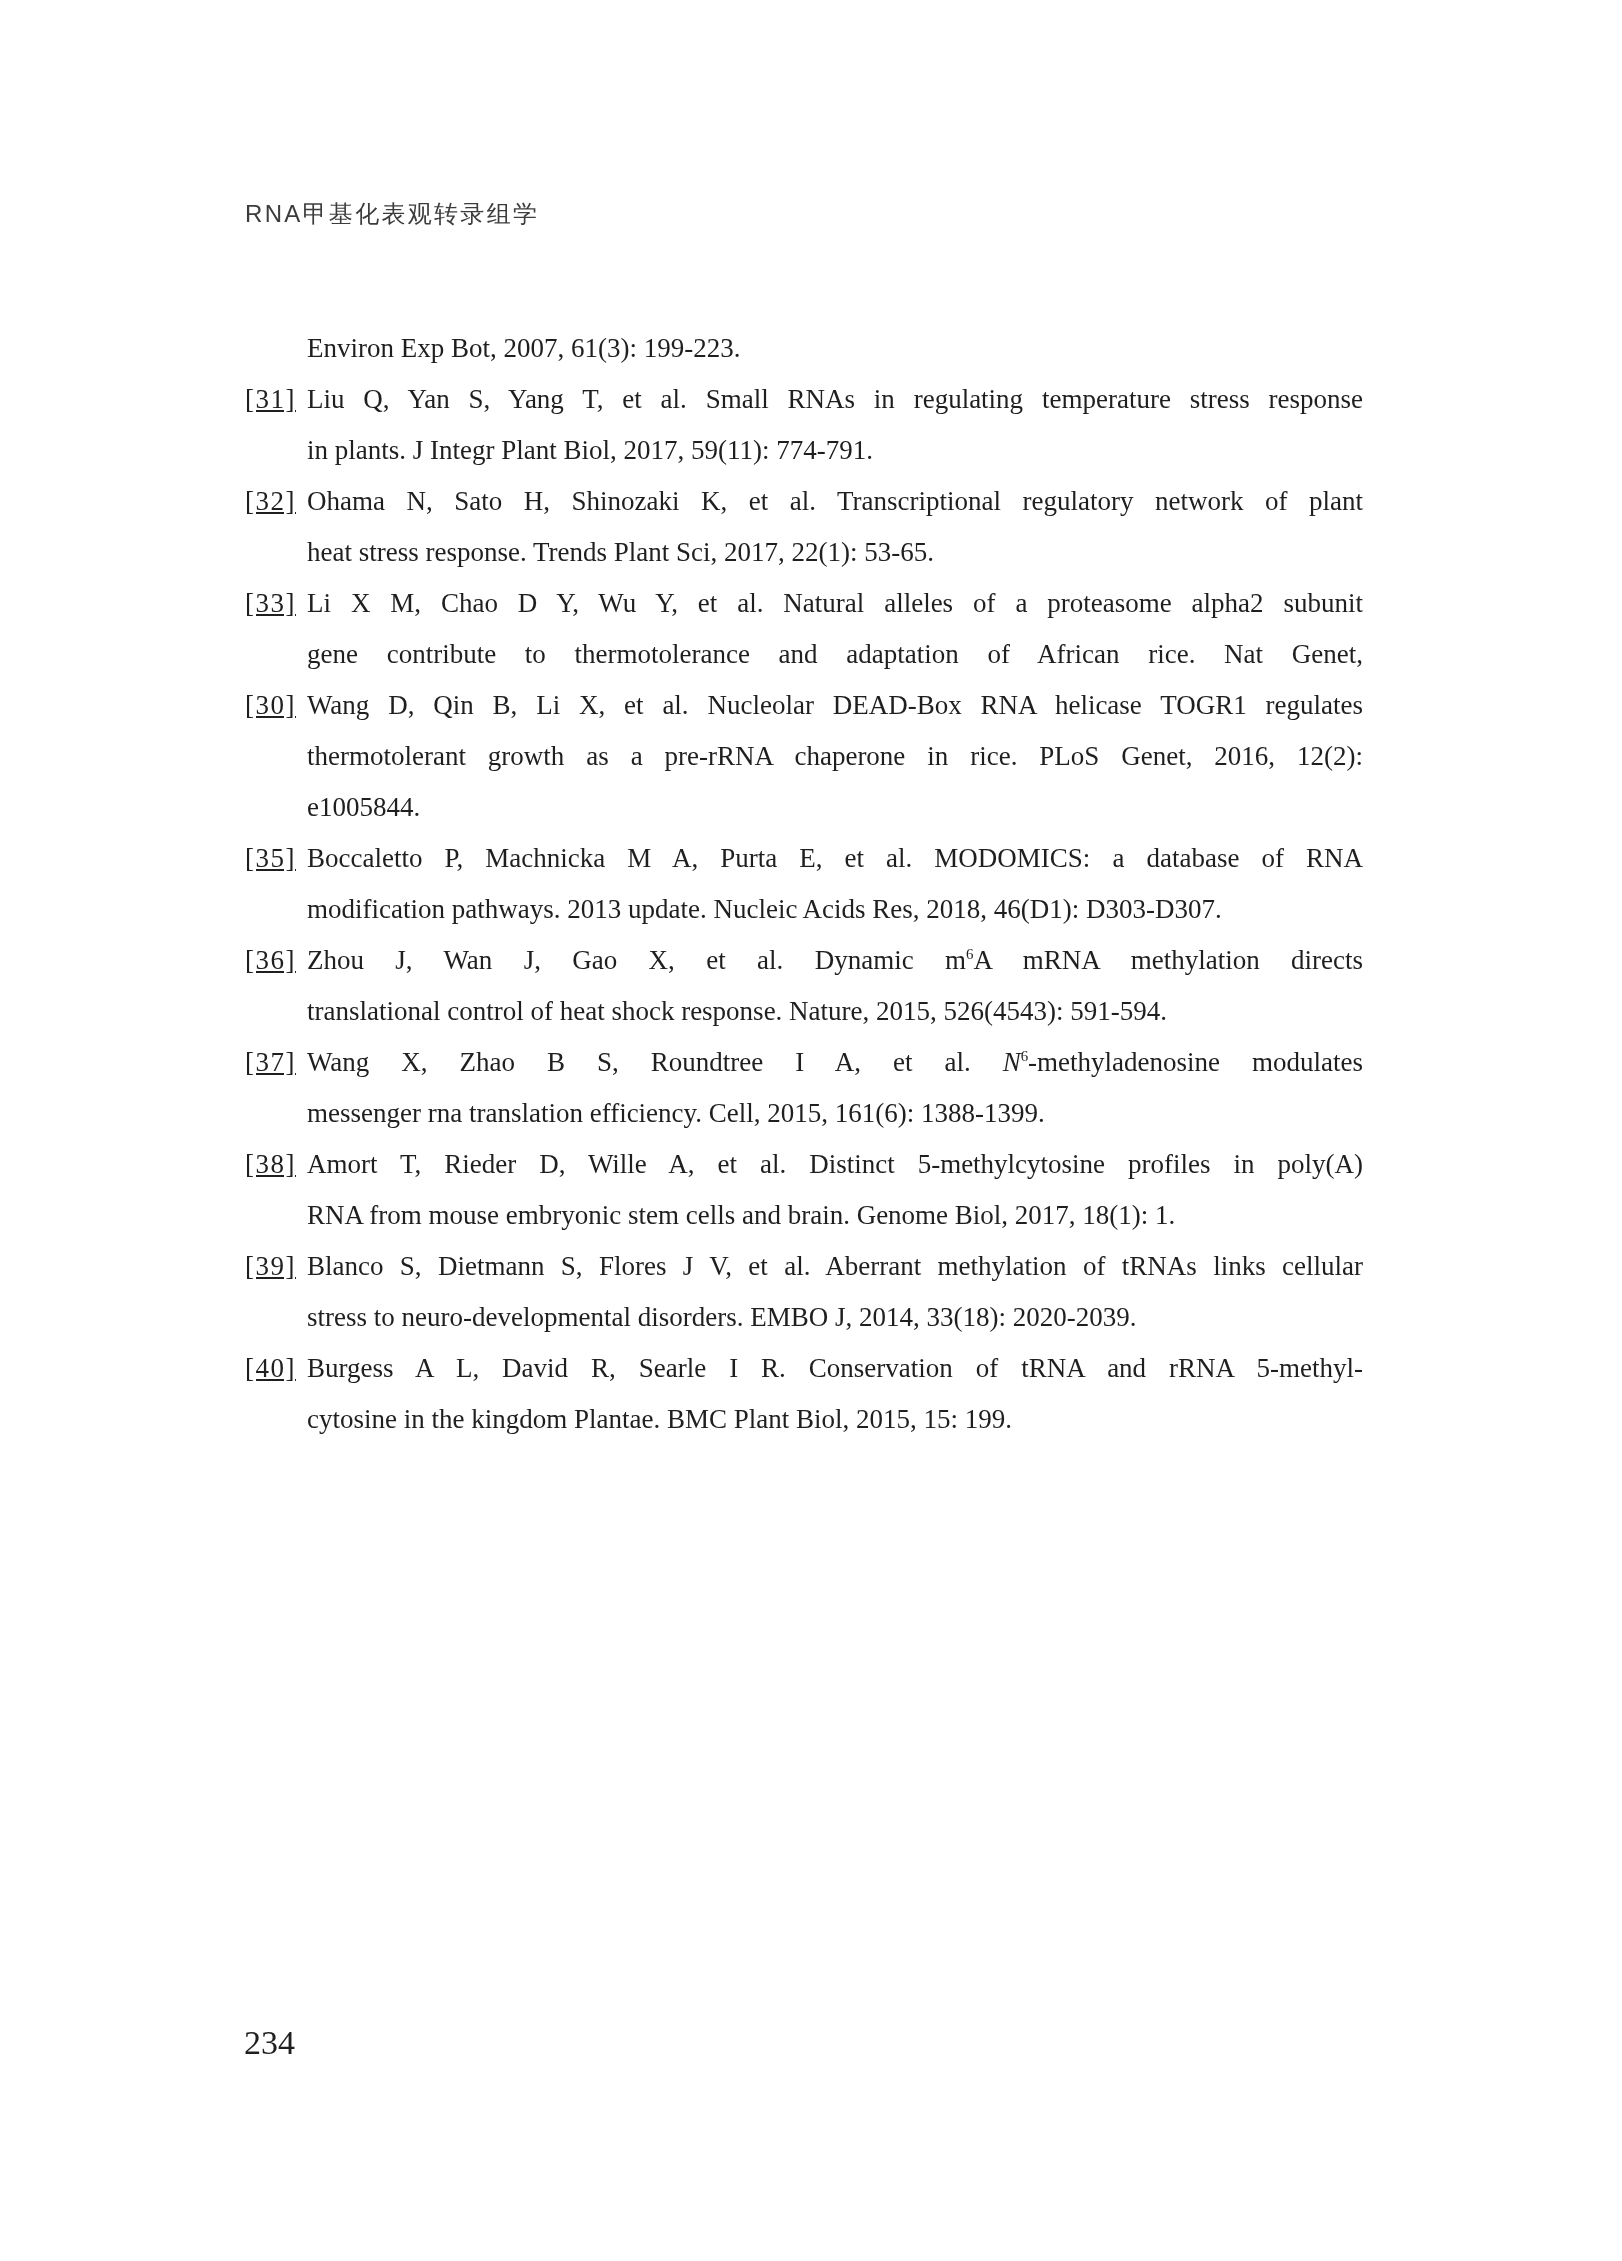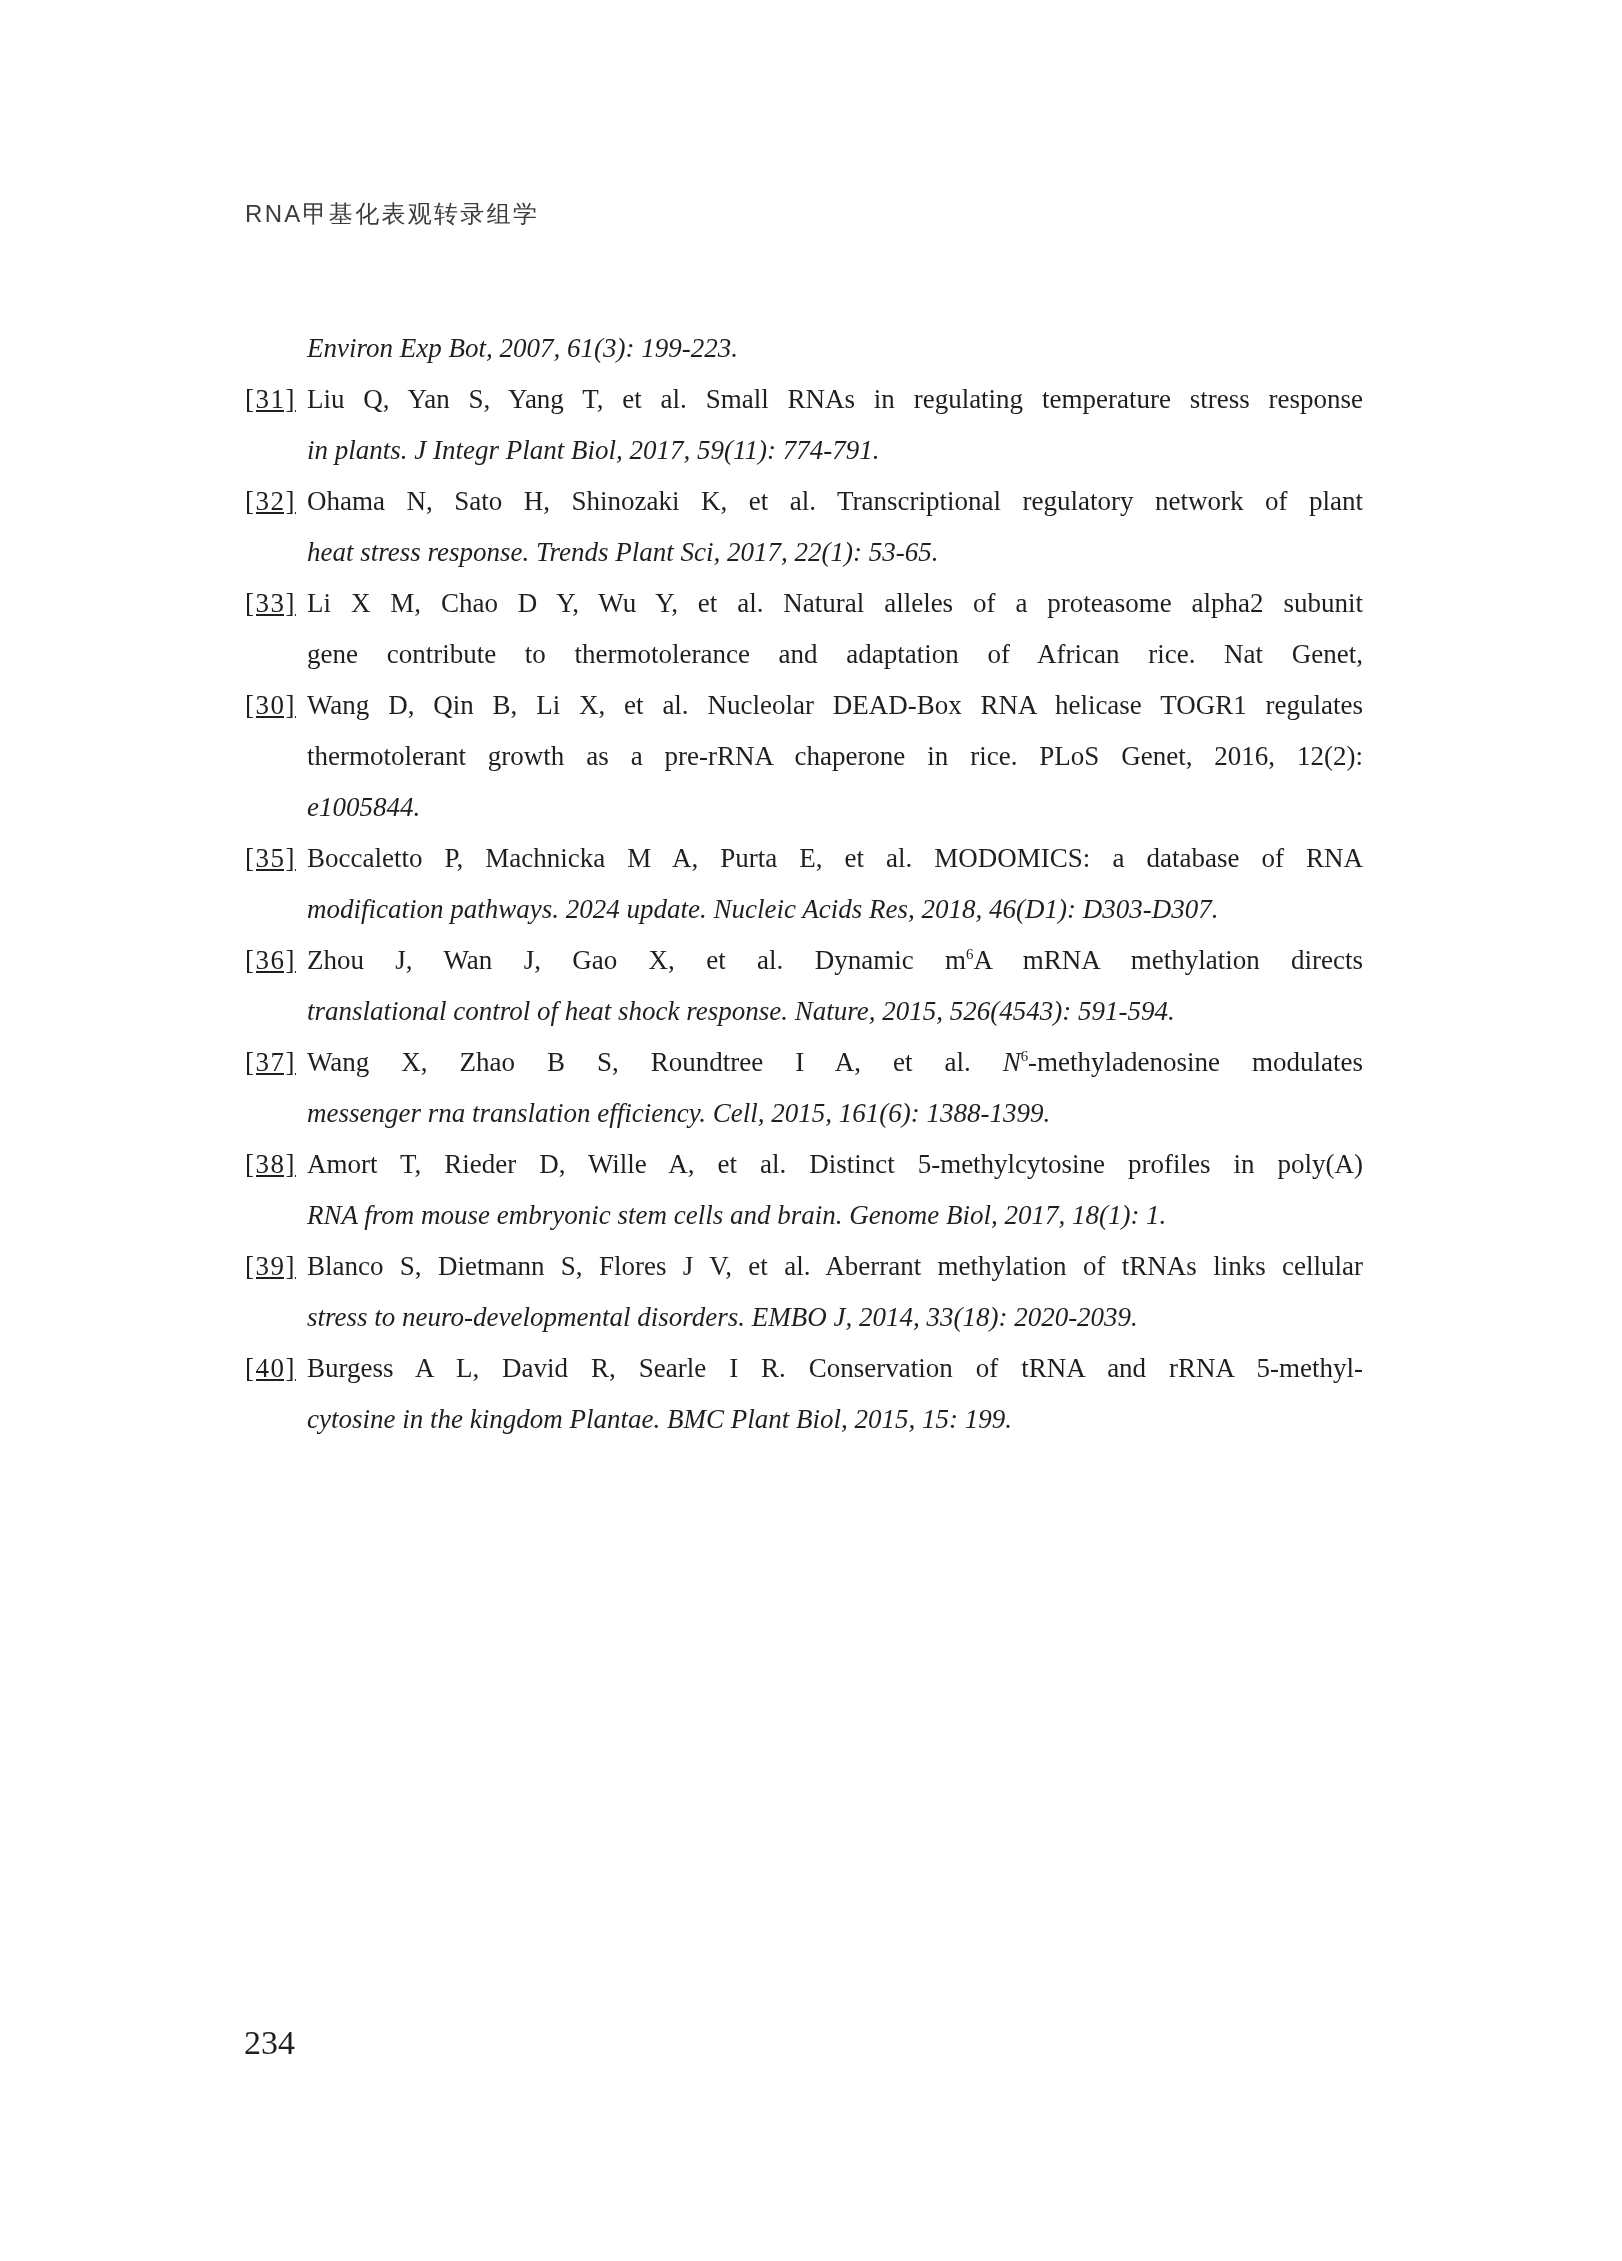--- a/index.html
+++ b/index.html
@@ -53,21 +53,20 @@
   }
   .ref-line {
     margin-left: 62px;
     text-align: justify;
     text-align-last: justify;
     white-space: normal;
   }
   .ref-line.last {
     text-align: left;
     text-align-last: left;
-    font-style: italic;
   }
   .ref-line sup {
     font-size: 55%;
     line-height: 0;
     vertical-align: super;
   }
   .ref-line .it {
     font-style: italic;
   }
   .folio {
@@ -107,21 +106,21 @@
       </div>
       <div class="ref">
         <span class="ref-label">[30]</span>
         <div class="ref-line"><span>Wang D, Qin B, Li X, et al. Nucleolar DEAD-Box RNA helicase TOGR1 regulates</span></div>
         <div class="ref-line"><span>thermotolerant growth as a pre-rRNA chaperone in rice. PLoS Genet, 2016, 12(2):</span></div>
         <div class="ref-line last"><span>e1005844.</span></div>
       </div>
       <div class="ref">
         <span class="ref-label">[35]</span>
         <div class="ref-line"><span>Boccaletto P, Machnicka M A, Purta E, et al. MODOMICS: a database of RNA</span></div>
-        <div class="ref-line last"><span>modification pathways. 2024 update. Nucleic Acids Res, 2018, 46(D1): D303-D307.</span></div>
+        <div class="ref-line last"><span>modification pathways. 2013 update. Nucleic Acids Res, 2018, 46(D1): D303-D307.</span></div>
       </div>
       <div class="ref">
         <span class="ref-label">[36]</span>
         <div class="ref-line"><span>Zhou J, Wan J, Gao X, et al. Dynamic m</span><sup>6</sup><span>A mRNA methylation directs</span></div>
         <div class="ref-line last"><span>translational control of heat shock response. Nature, 2015, 526(4543): 591-594.</span></div>
       </div>
       <div class="ref">
         <span class="ref-label">[37]</span>
         <div class="ref-line"><span>Wang X, Zhao B S, Roundtree I A, et al. </span><span class="it">N</span><sup>6</sup><span>-methyladenosine modulates</span></div>
         <div class="ref-line last"><span>messenger rna translation efficiency. Cell, 2015, 161(6): 1388-1399.</span></div>

